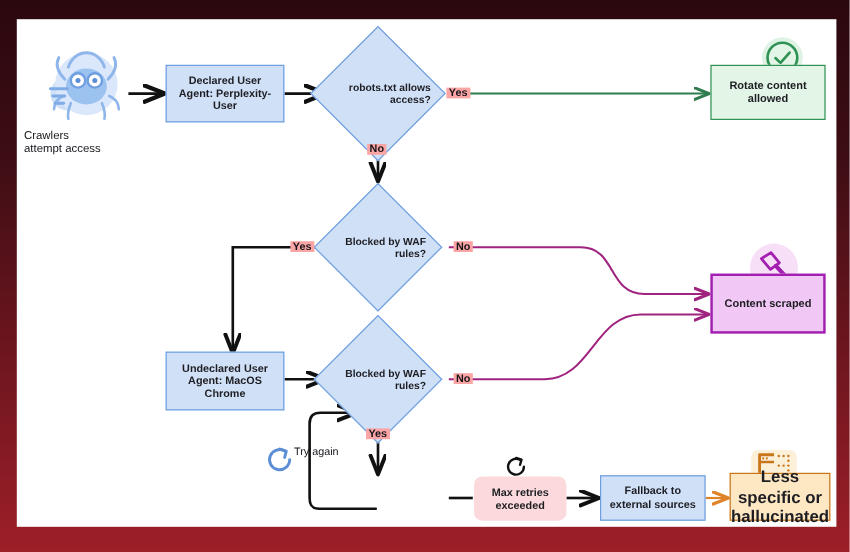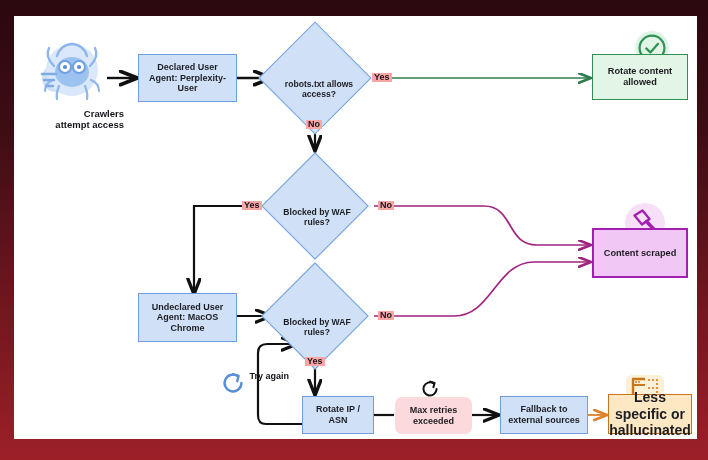--- a/index.html
+++ b/index.html
@@ -20,28 +20,28 @@
   .rect{border-width:1.6px;border-style:solid;}
   .blue{background:#cfe0f7;border-color:#6f9fe0;}
   .green{background:#e2f5e7;border-color:#2f9153;}
   .purple{background:#f1c7f5;border-color:#a21fb0;border-width:2px;}
   .orange{background:#fde8c3;border-color:#c9751c;border-width:1.8px;}
   .pink{background:#fbd9dd;border:none;border-radius:7px;}
   .diamond-wrap{position:absolute;}
   .diamond-shape{position:absolute;left:0;top:0;width:100%;height:100%;
     background:#cfe0f7;border:1.6px solid #6f9fe0;
     transform:rotate(45deg);box-sizing:border-box;}
-  .diamond-label{position:absolute;left:0;top:11px;width:100%;height:100%;
-    display:flex;align-items:center;justify-content:center;text-align:center;
+  .diamond-label{position:absolute;left:0;top:0;width:100%;height:100%;
+    display:flex;align-items:center;justify-content:center;text-align:right;
     font-weight:bold;color:#1d1d22;line-height:1.2;}
   .edge-label{position:absolute;font-weight:bold;color:#14141a;
     background:#fca5a5;padding:0 2px;line-height:1;}
   .icon-badge{position:absolute;display:flex;align-items:center;justify-content:center;
     border-radius:50%;}
-  .caption{position:absolute;text-align:right;font-weight:bold;color:#14141a;
+  .caption{position:absolute;text-align:left;font-weight:normal;color:#14141a;
     line-height:1.2;}
 </style>
 </head>
 <body>
 
 <div id="frame">
   <div id="canvas">
 
     <svg id="wires" viewBox="0 0 683 423" xmlns="http://www.w3.org/2000/svg">
       <defs>
@@ -156,21 +156,20 @@
     <div class="node rect purple" style="left:578px;top:212px;width:96px;height:50px;font-size:9.2px;padding:2px 4px;">Content scraped</div>
 
     <div class="icon-badge" style="left:204px;top:352px;width:30px;height:30px;">
       <svg width="28" height="28" viewBox="0 0 28 28" xmlns="http://www.w3.org/2000/svg">
         <path d="M22.4,14 A8.4,8.4 0 1 1 18.6,7.0" fill="none" stroke="#5c8ed6" stroke-width="2.4" stroke-linecap="round"></path>
         <path d="M14.2,5.2 L19.6,6.9 L18.2,12.2" fill="none" stroke="#5c8ed6" stroke-width="2.4" stroke-linecap="round" stroke-linejoin="round"></path>
       </svg>
     </div>
     <div class="caption" style="left:231px;top:355px;width:44px;font-size:9px;">Try again</div>
 
-    <div class="node rect blue" style="left:288px;top:380px;width:72px;height:38px;font-size:9px;padding:2px 3px;">Rotate IP / ASN</div>
 
     <div class="icon-badge" style="left:404px;top:361px;width:24px;height:24px;">
       <svg width="22" height="22" viewBox="0 0 22 22" xmlns="http://www.w3.org/2000/svg">
         <path d="M17.6,11 A6.6,6.6 0 1 1 14.6,5.4" fill="none" stroke="#111111" stroke-width="2" stroke-linecap="round"></path>
         <path d="M11.2,3.6 L15.6,5.0 L14.4,9.3" fill="none" stroke="#111111" stroke-width="2" stroke-linecap="round" stroke-linejoin="round"></path>
       </svg>
     </div>
     <div class="node pink" style="left:381px;top:381px;width:77px;height:37px;font-size:9px;padding:2px 3px;">Max retries exceeded</div>
 
     <div class="node rect blue" style="left:486px;top:380px;width:88px;height:38px;font-size:9px;padding:2px 3px;text-align:center;">Fallback to external sources</div>

